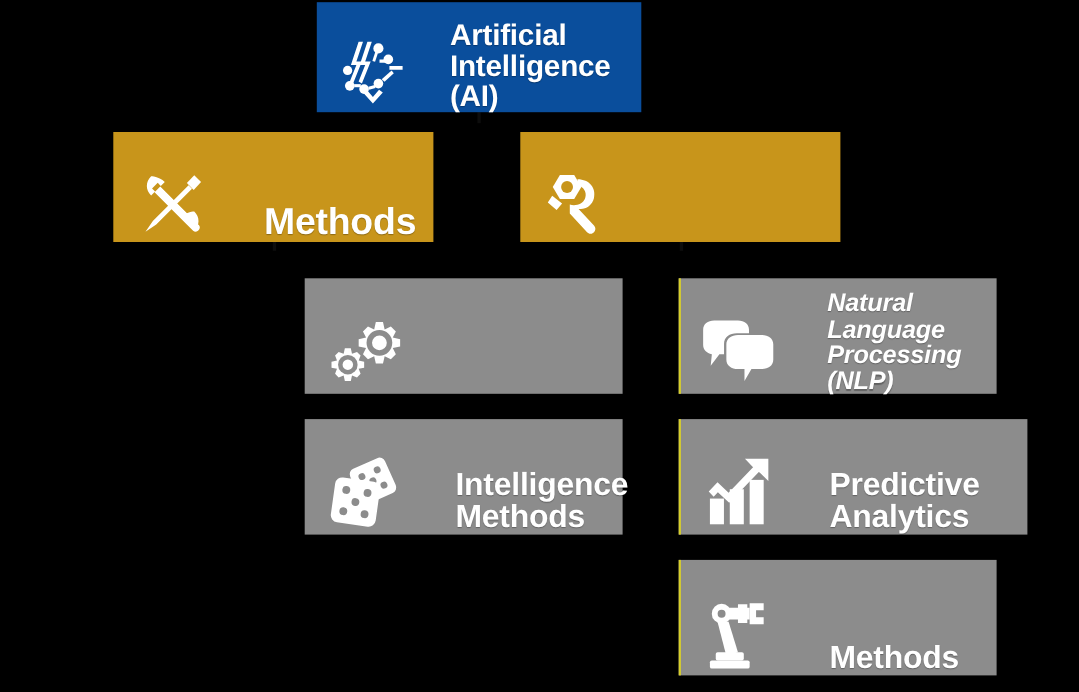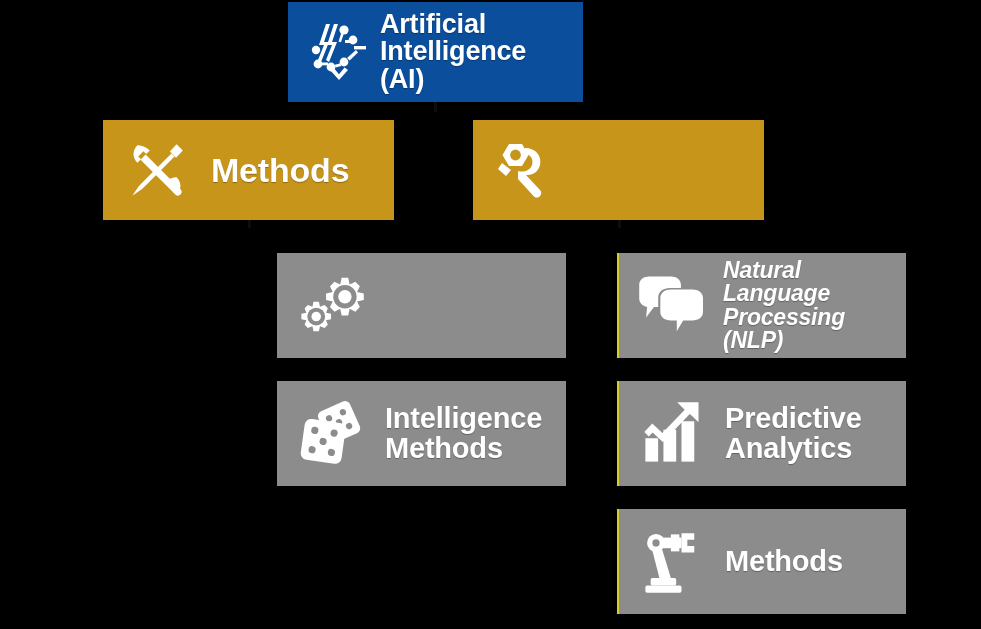--- a/index.html
+++ b/index.html
@@ -12,23 +12,24 @@
     width: 981px;
     height: 629px;
     background: #000000;
     overflow: hidden;
     font-family: "Liberation Sans", sans-serif;
   }
 
   .node {
     position: absolute;
     display: flex;
-    align-items: center;
+    align-items: flex-end;
     box-sizing: border-box;
     color: #ffffff;
+    gap: 29px;
   }
 
   .node .icon-wrap {
     flex: 0 0 auto;
     display: flex;
     align-items: center;
     justify-content: center;
   }
 
   .node .node-label {
@@ -83,21 +84,21 @@
     height: 105px;
     padding-left: 14px;
     padding-right: 8px;
   }
   .leaf .icon-wrap { width: 84px; height: 74px; }
   .leaf .node-label { font-size: 29px; padding-left: 10px; }
 
   #node-ml          { left: 277px; top: 253px; width: 289px; }
   #node-nlp         { left: 617px; top: 253px; width: 289px; }
   #node-prob        { left: 277px; top: 381px; width: 289px; }
-  #node-pred        { left: 617px; top: 381px; width: 289px; }
+  #node-pred        { left: 617px; top: 381px; width: 317px; }
   #node-robotics    { left: 617px; top: 509px; width: 289px; }
 
   #node-nlp .node-label { font-size: 23px; padding-left: 8px; font-style: italic; }
 
   
   .sel-edge::before {
     content: "";
     position: absolute;
     left: 0;
     top: 0;

